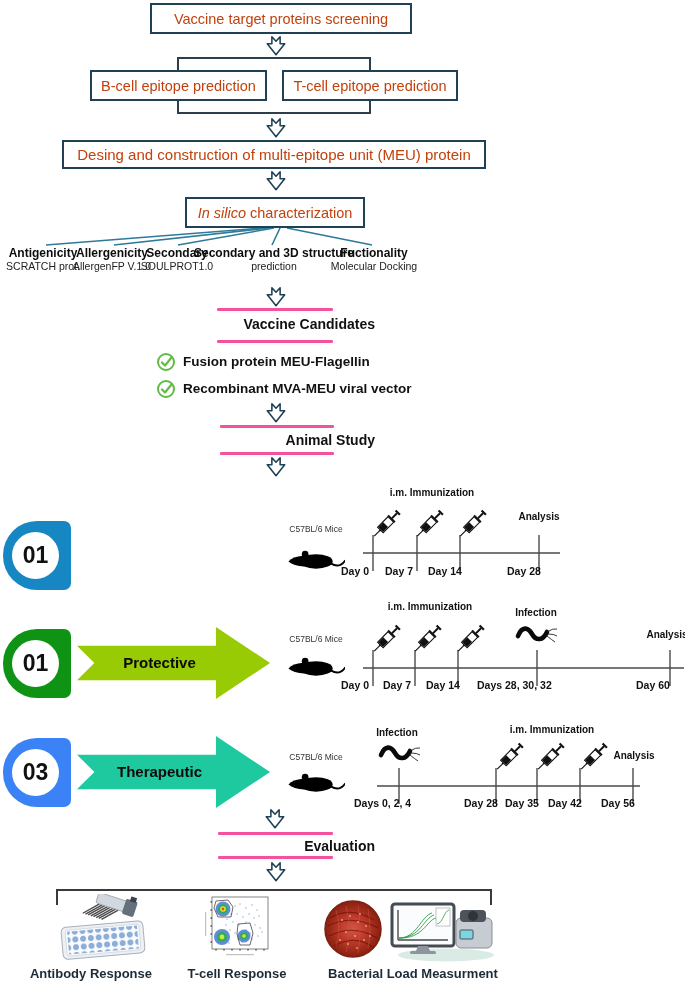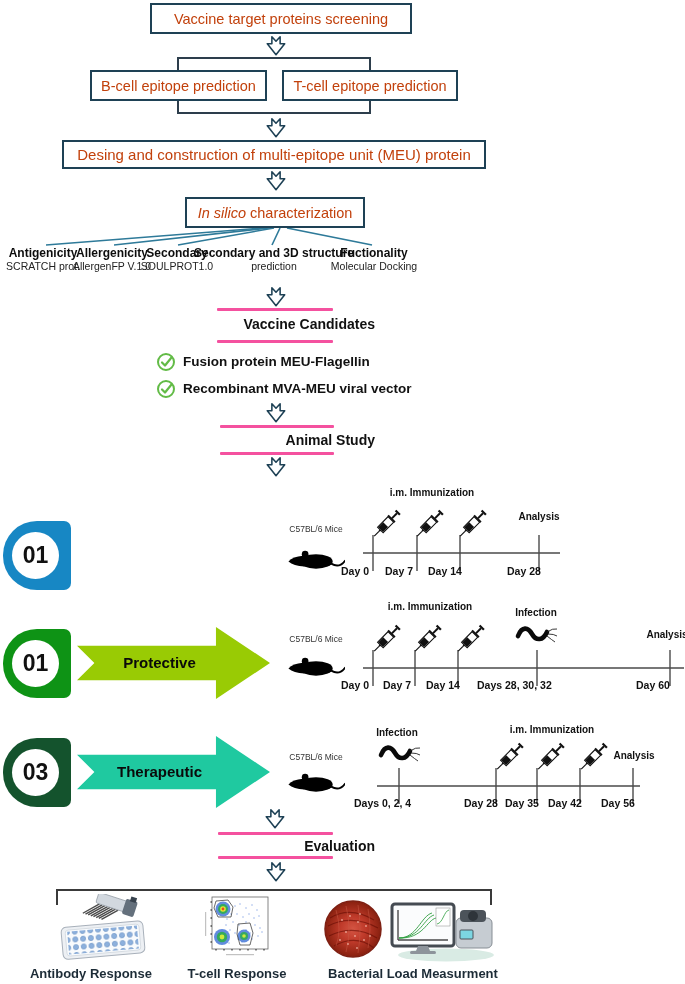--- a/index.html
+++ b/index.html
@@ -193,21 +193,21 @@
   </svg>
   <div class="ann" style="left:360px;top:601px;width:140px">i.m. Immunization</div>
   <div class="ann" style="left:501px;top:607px;width:70px">Infection</div>
   <div class="ann" style="left:633px;top:629px;width:68px">Analysis</div>
   <div class="day" style="left:341px;top:679px;width:64px">Day 0</div>
   <div class="day" style="left:383px;top:679px;width:64px">Day 7</div>
   <div class="day" style="left:426px;top:679px;width:64px">Day 14</div>
   <div class="day" style="left:477px;top:679px;width:120px">Days 28, 30, 32</div>
   <div class="day" style="left:636px;top:679px;width:64px">Day 60</div>
 
-  <div class="badge" style="left:3px;top:738px;background:#14532d">
+  <div class="badge" style="left:3px;top:738px;background:#3b82f6">
     <div class="c">03</div>
   </div>
   <div class="sarrow" style="left:77px;top:736px;width:193px;background:#1fc9a0">
     <span style="left:20px;width:125px">Therapeutic efficacy</span>
   </div>
   <div class="mouse-label" style="left:285px;top:752px">C57BL/6 Mice</div>
   <svg class="tl" style="left:287px;top:768px;width:58px;height:30px" viewBox="0 0 80 40">
       <use href="#mouse"></use>
     </svg>
 

